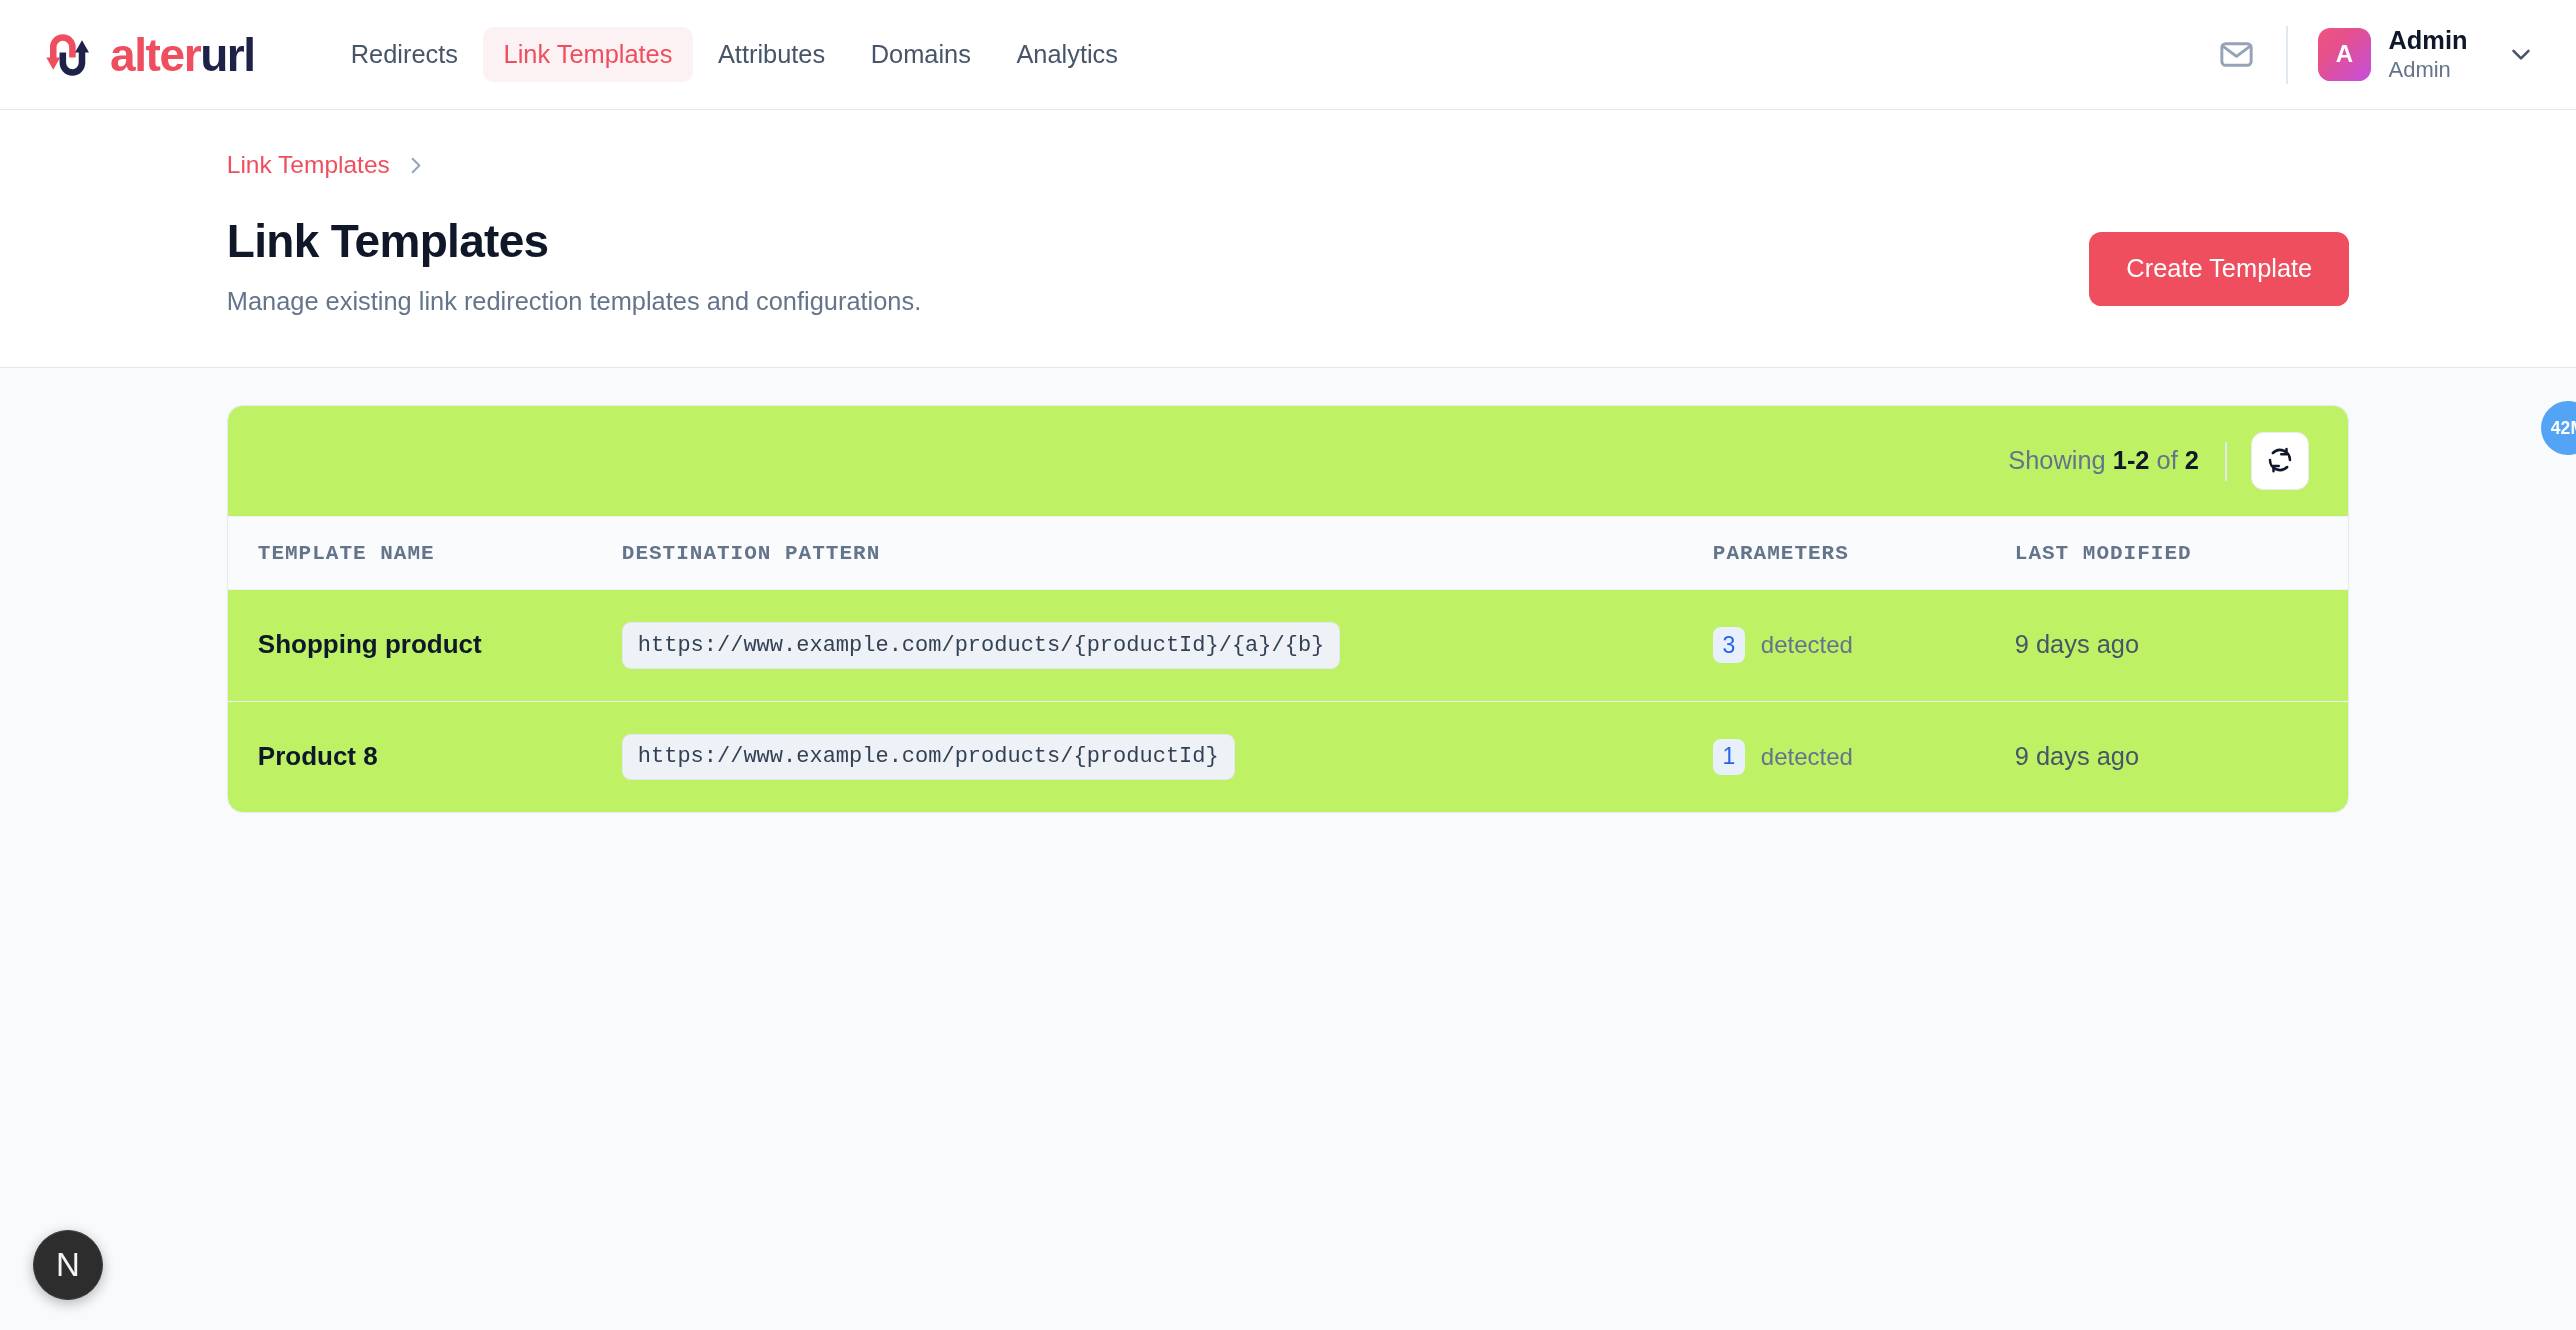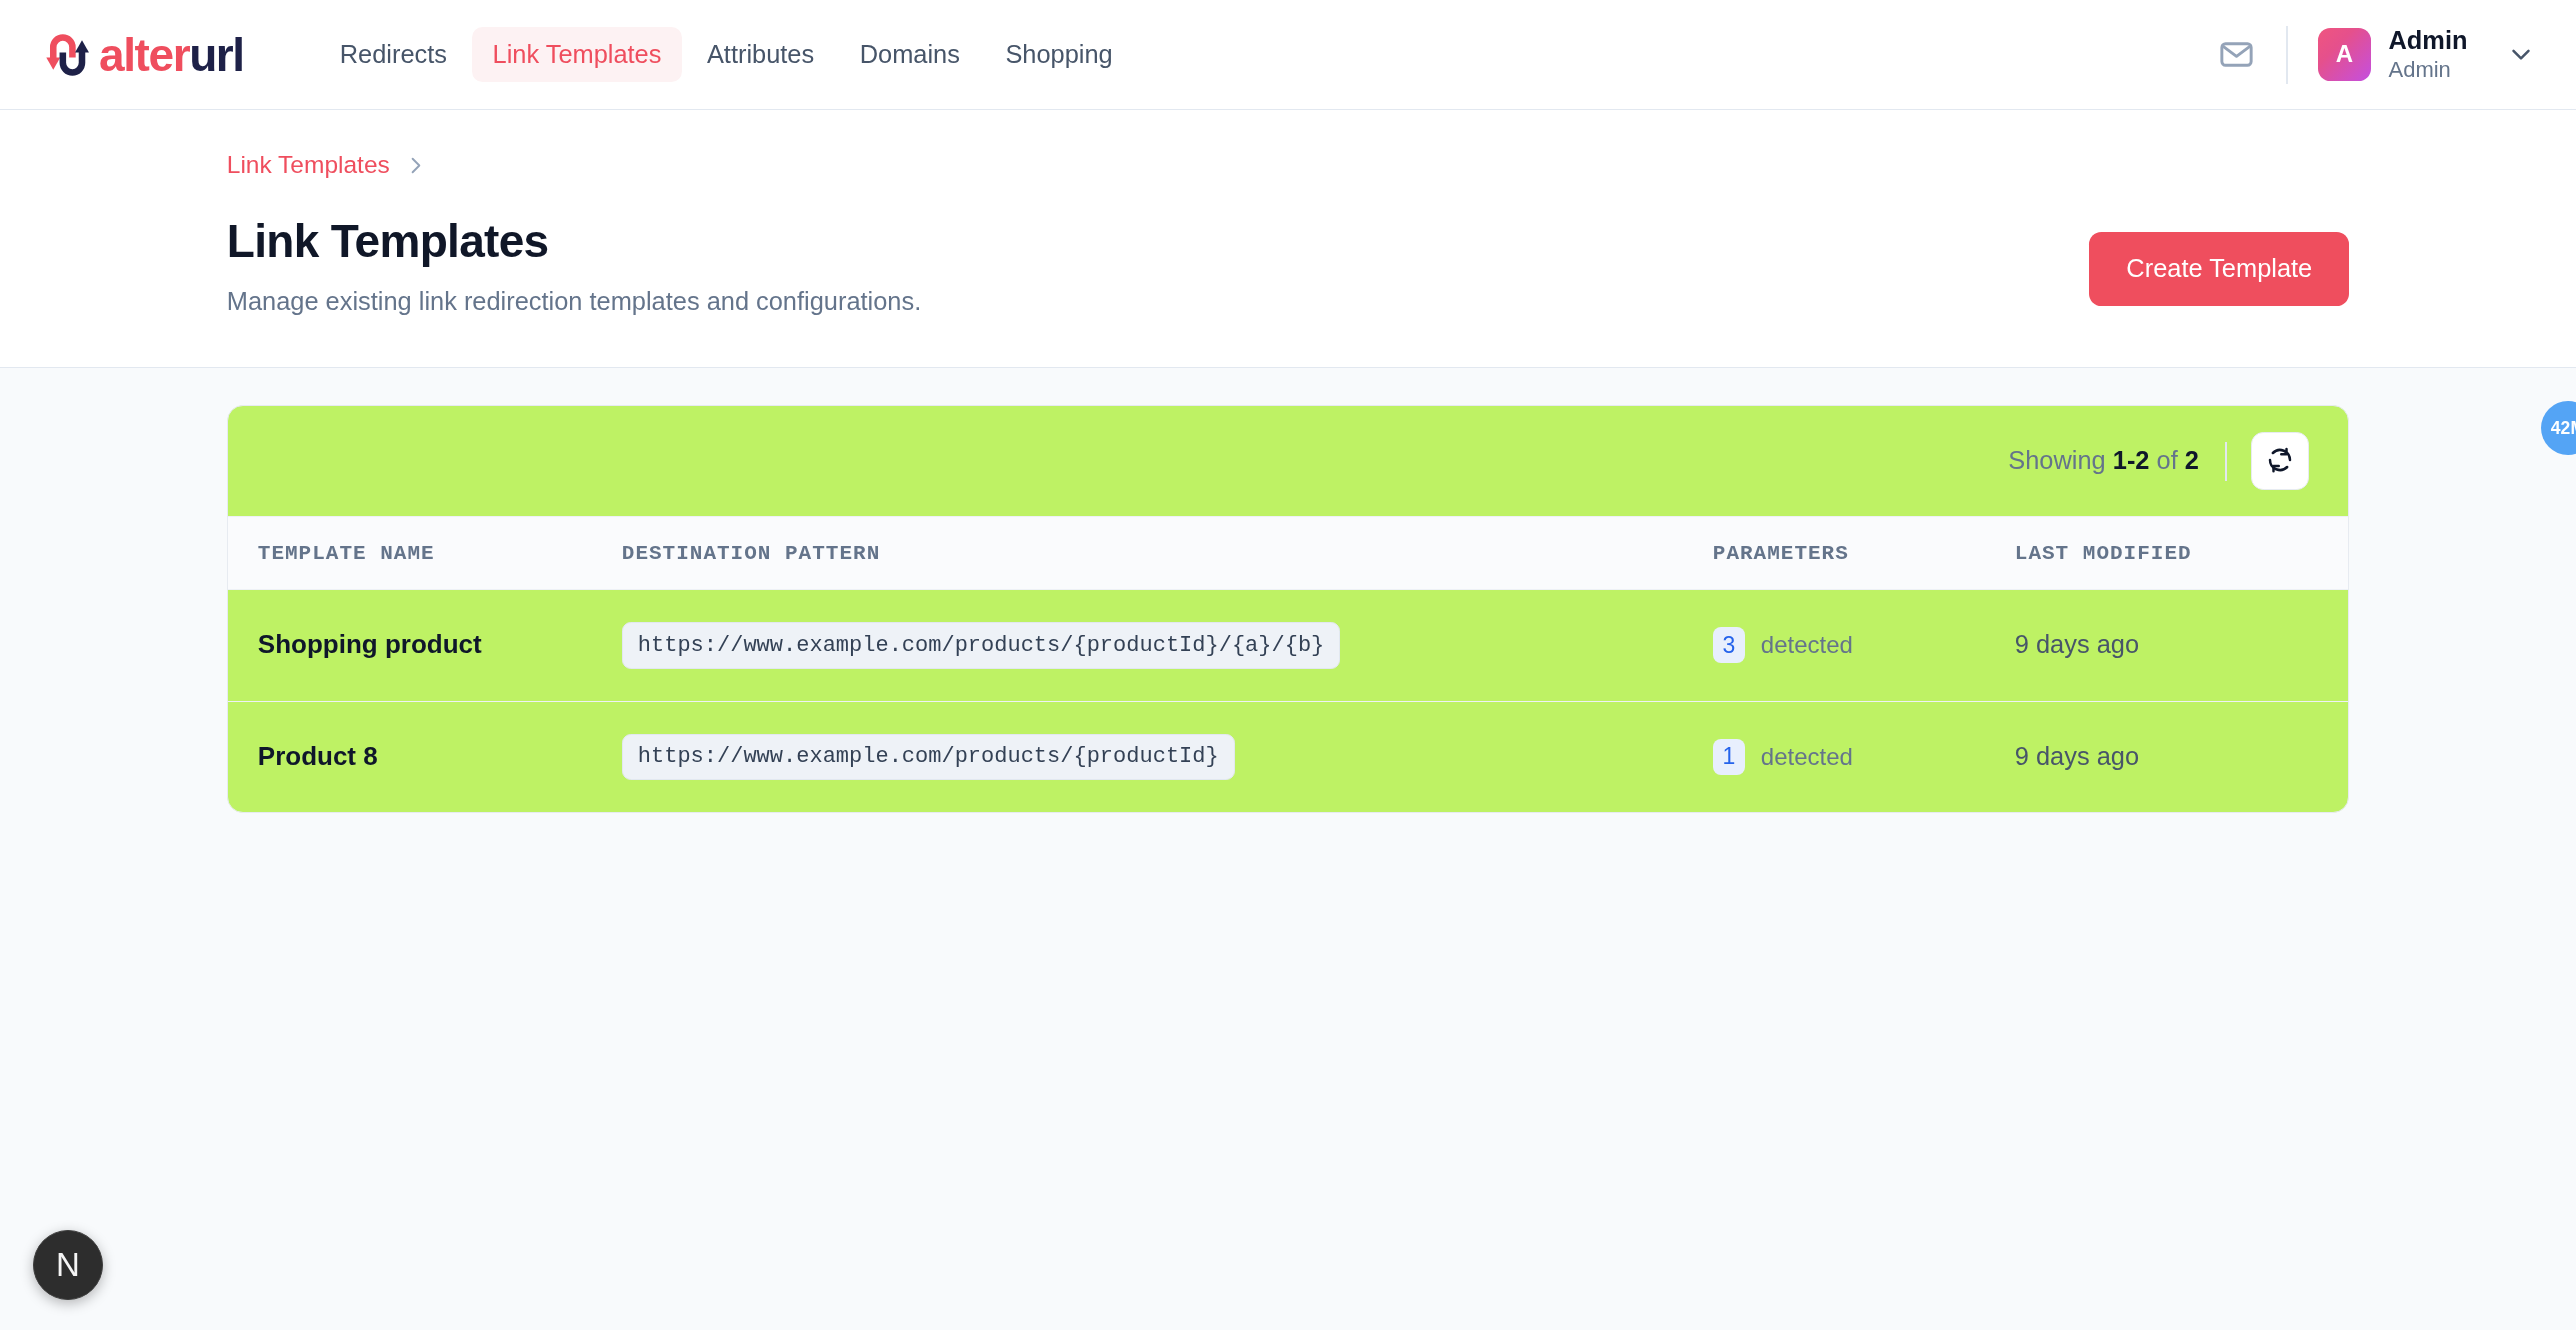--- a/index.html
+++ b/index.html
@@ -25,21 +25,21 @@
     border-bottom: 1.8px solid #e2e8f0;
     display: flex;
     align-items: center;
     padding: 0 40px 0 42px;
     position: relative;
   }
 
   .brand {
     display: flex;
     align-items: center;
-    gap: 4px;
+    gap: 15px;
     margin-right: 75px;
     text-decoration: none;
   }
   .brand-mark { width: 53px; height: 54px; display: block; flex: 0 0 auto; }
   .brand-text {
     font-size: 46px;
     font-weight: 700;
     letter-spacing: -1.4px;
     line-height: 1;
     white-space: nowrap;
@@ -318,21 +318,21 @@
         </svg>
       </span>
       <span class="brand-text"><span class="brand-alter">alter</span><span class="brand-url">url</span></span>
     </div>
 
     <div class="nav-items">
       <div class="nav-item">Redirects</div>
       <div class="nav-item active">Link Templates</div>
       <div class="nav-item">Attributes</div>
       <div class="nav-item">Domains</div>
-      <div class="nav-item">Shopping</div>
+      <div class="nav-item">Analytics</div>
     </div>
 
     <div class="nav-right">
       <div class="mail-btn">
         <svg width="37" height="37" viewBox="0 0 24 24" fill="none" stroke="#94a3b8" stroke-width="1.9" stroke-linecap="round" stroke-linejoin="round">
           <rect x="2.5" y="5" width="19" height="14" rx="2.4"></rect>
           <path d="M2.9 6.4 L12 13.2 L21.1 6.4"></path>
         </svg>
       </div>
       <div class="nav-divider"></div>

